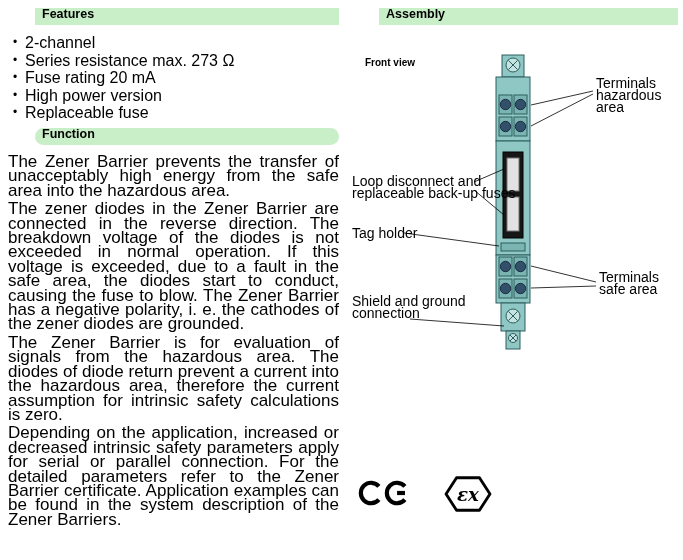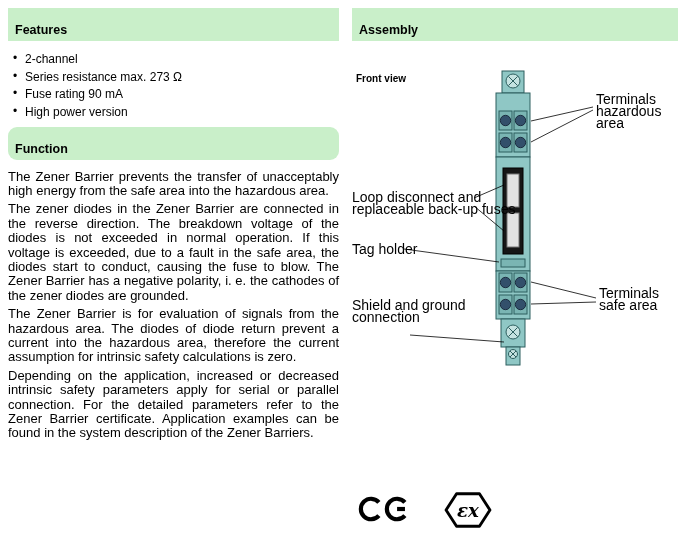--- a/index.html
+++ b/index.html
@@ -11,81 +11,83 @@
     position:relative;
     overflow:hidden;
   }
   .col-left  { position:absolute; left:8px;  top:8px; width:331px; }
   .col-right { position:absolute; left:352px; top:8px; width:326px; }
 
   .section-header {
     background:#c9efc9;
     font-weight:bold;
     font-size:12.5px;
-    padding:16px 7px 4px 7px;
+    padding:0 7px 4px 7px;
     line-height:13px;
+    margin-left:27px;
   }
   .features-list { list-style:none; padding:12px 0 0 5px; }
   .features-list div {
-    font-size:12px;
+    font-size:16px;
     line-height:12px;
     margin-bottom:5.5px;
     padding-left:12px;
     position:relative;
   }
   .features-list div::before { content:"•"; position:absolute; left:0; top:-1px; font-size:12px; }
 
   .function-header { margin-top:9px;border-radius:9px; }
   .function-text { padding-top:10px; }
   .function-text p, .function-text div {
-    font-size:13px;
+    font-size:17px;
     line-height:14.4px;
     text-align:justify;
     margin-bottom:4px;
   }
 
   .assembly-area { position:relative; height:524px; }
   .front-view-label {
-    position:absolute; left:4px; top:32px;
+    position:absolute; left:13px; top:32px;
     font-size:10px; font-weight:bold;
   }
   .diagram-svg { position:absolute; left:0; top:0; }
 
   .callout {
     position:absolute;
     font-size:14px;
     line-height:12px;
   }
   .callout span { display:block; }
   .co-hazardous { left:244px; top:52px; }
   .co-loop      { left:0px;   top:150px; }
   .co-tag       { left:0px;   top:202px; }
   .co-safe      { left:247px; top:246px; }
-  .co-shield    { left:0px;   top:258px; }
+  .co-shield    { left:0px;   top:270px; }
 
   .ce-mark { position:absolute; left:6px;  top:455px; }
   .ex-mark { position:absolute; left:91px; top:448px; }
   .ex-glyph {
     font-family:"DejaVu Serif","Liberation Serif",serif;
     font-style:italic;
     font-weight:bold;
   }
 </style>
 </head>
 <body>
 
 <div class="col-left">
   <div class="section-header">
     <span>Features</span>
   </div>
   <div class="features-list">
       <div>2-channel</div>
       <div>Series resistance max. 273 Ω</div>
-      <div>Fuse rating 90 mA</div>
+      <div>Fuse rating 20 mA</div>
       <div>High power version</div>
+      <div>Replaceable fuse</div>
     </div>
 
   <div class="section-header function-header">
     <span>Function</span>
   </div>
   <div class="function-text">
       <div>The Zener Barrier prevents the transfer of unacceptably high energy from the safe area into the hazardous area.</div>
       <div>The zener diodes in the Zener Barrier are connected in the reverse direction. The breakdown voltage of the diodes is not exceeded in normal operation. If this voltage is exceeded, due to a fault in the safe area, the diodes start to conduct, causing the fuse to blow. The Zener Barrier has a negative polarity, i. e. the cathodes of the zener diodes are grounded.</div>
       <div>The Zener Barrier is for evaluation of signals from the hazardous area. The diodes of diode return prevent a current into the hazardous area, therefore the current assumption for intrinsic safety calculations is zero.</div>
       <div>Depending on the application, increased or decreased intrinsic safety parameters apply for serial or parallel connection. For the detailed parameters refer to the Zener Barrier certificate. Application examples can be found in the system description of the Zener Barriers.</div>

